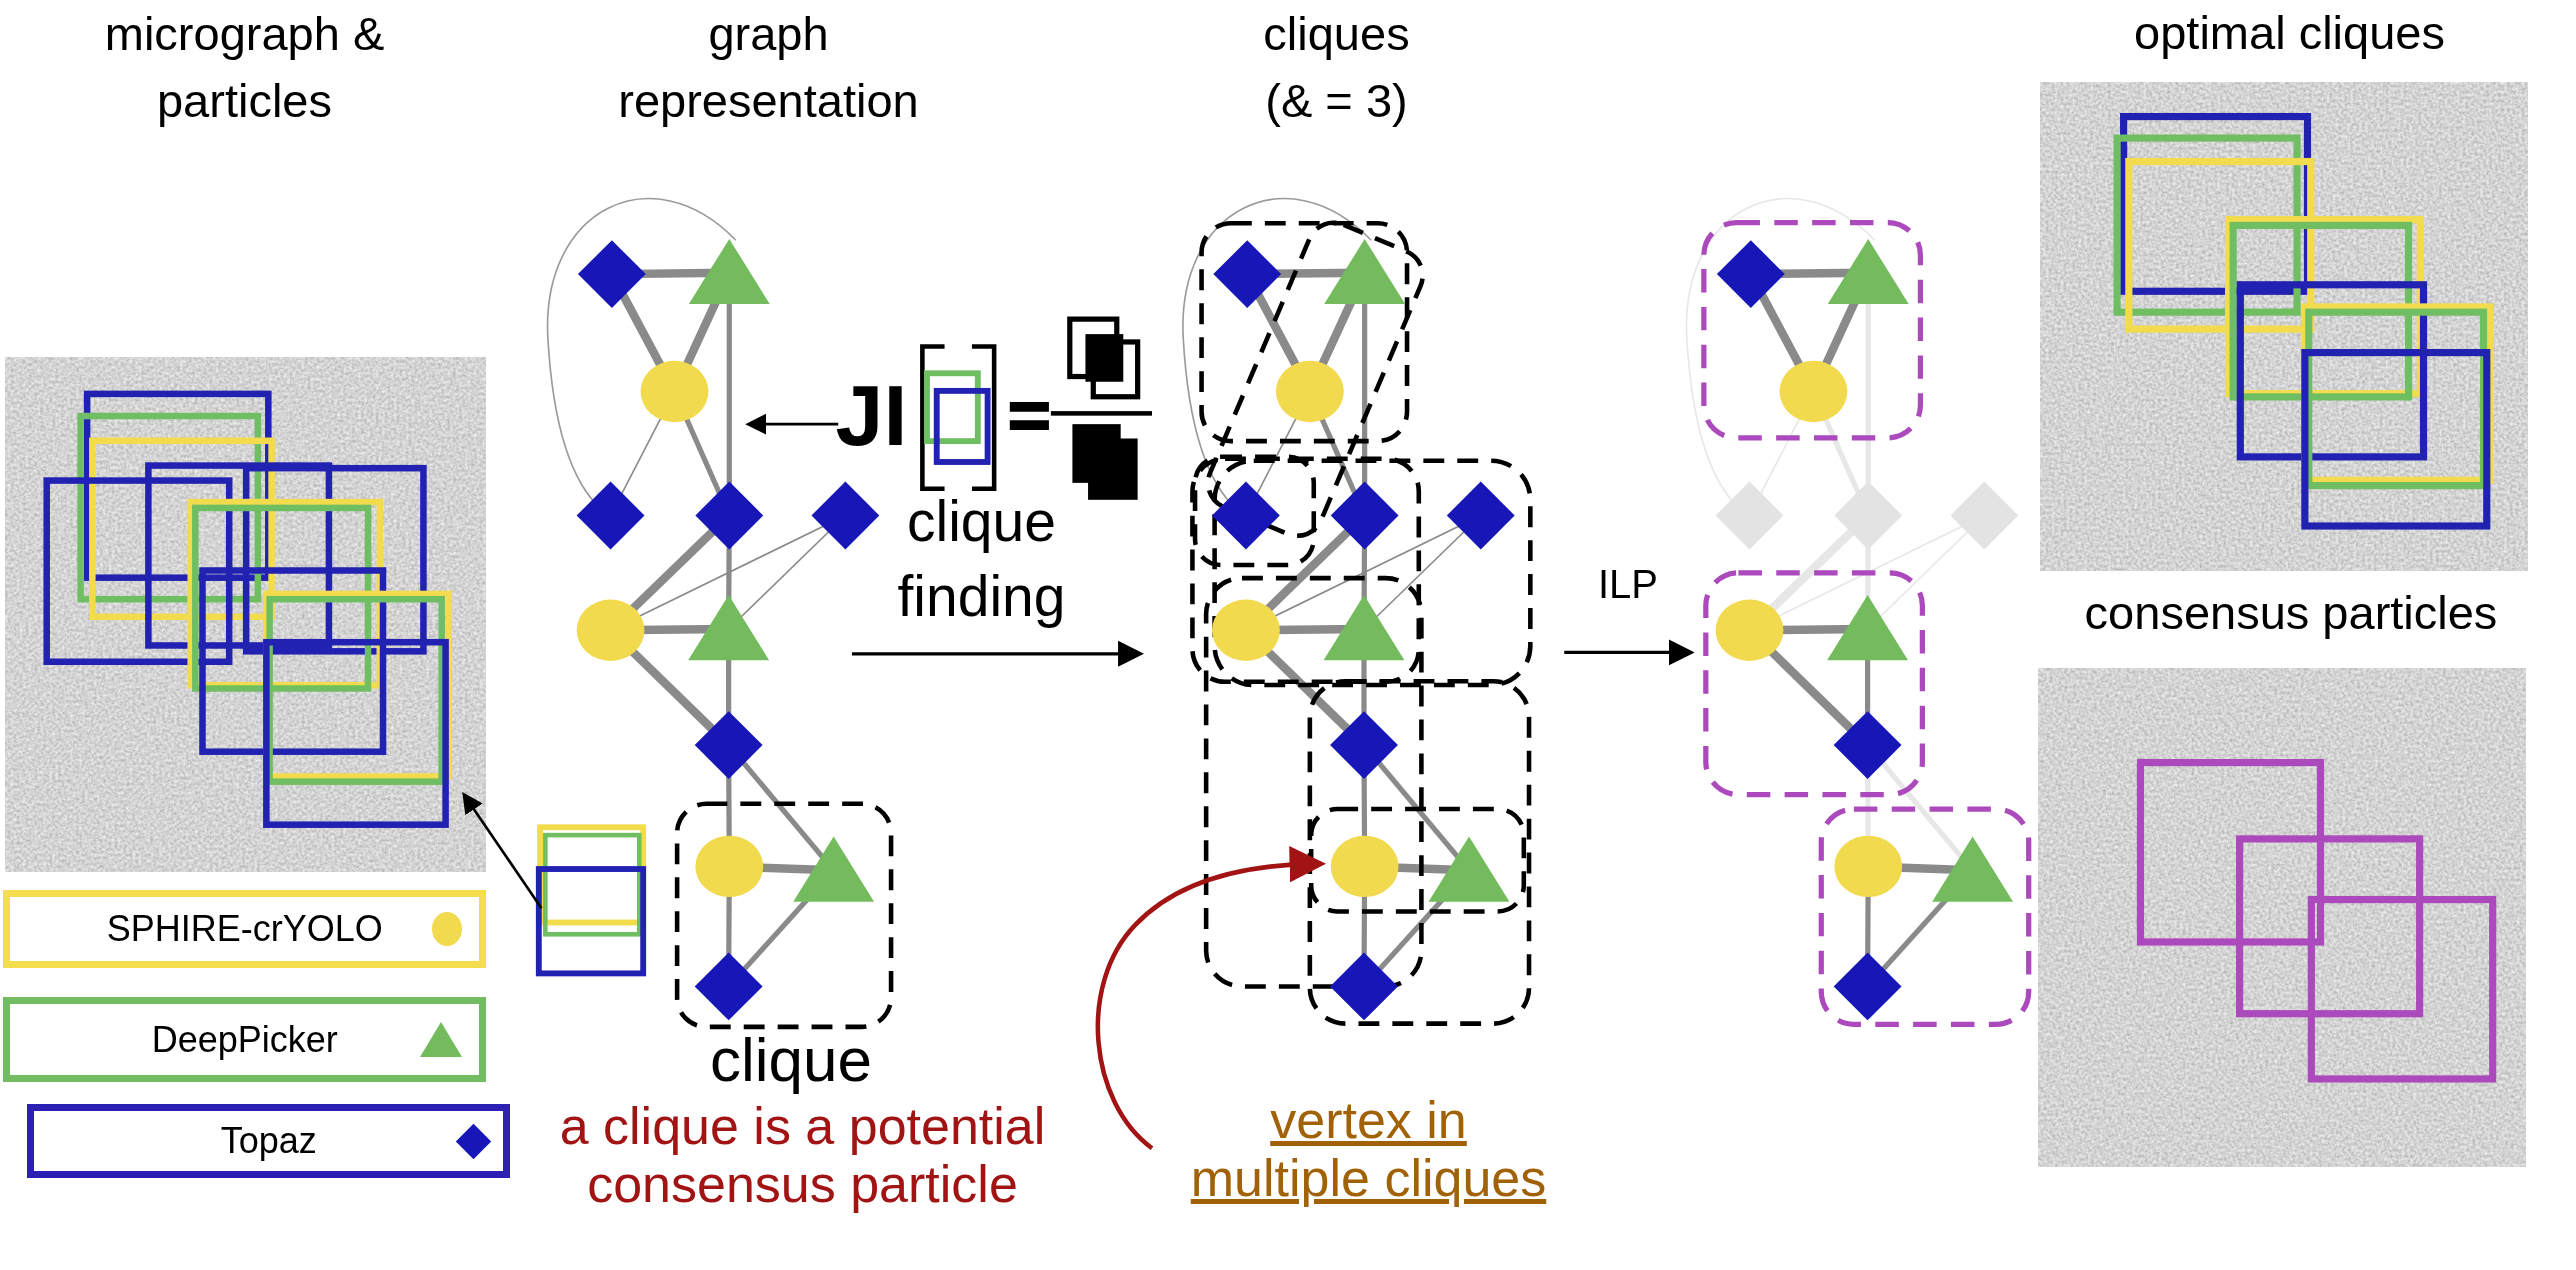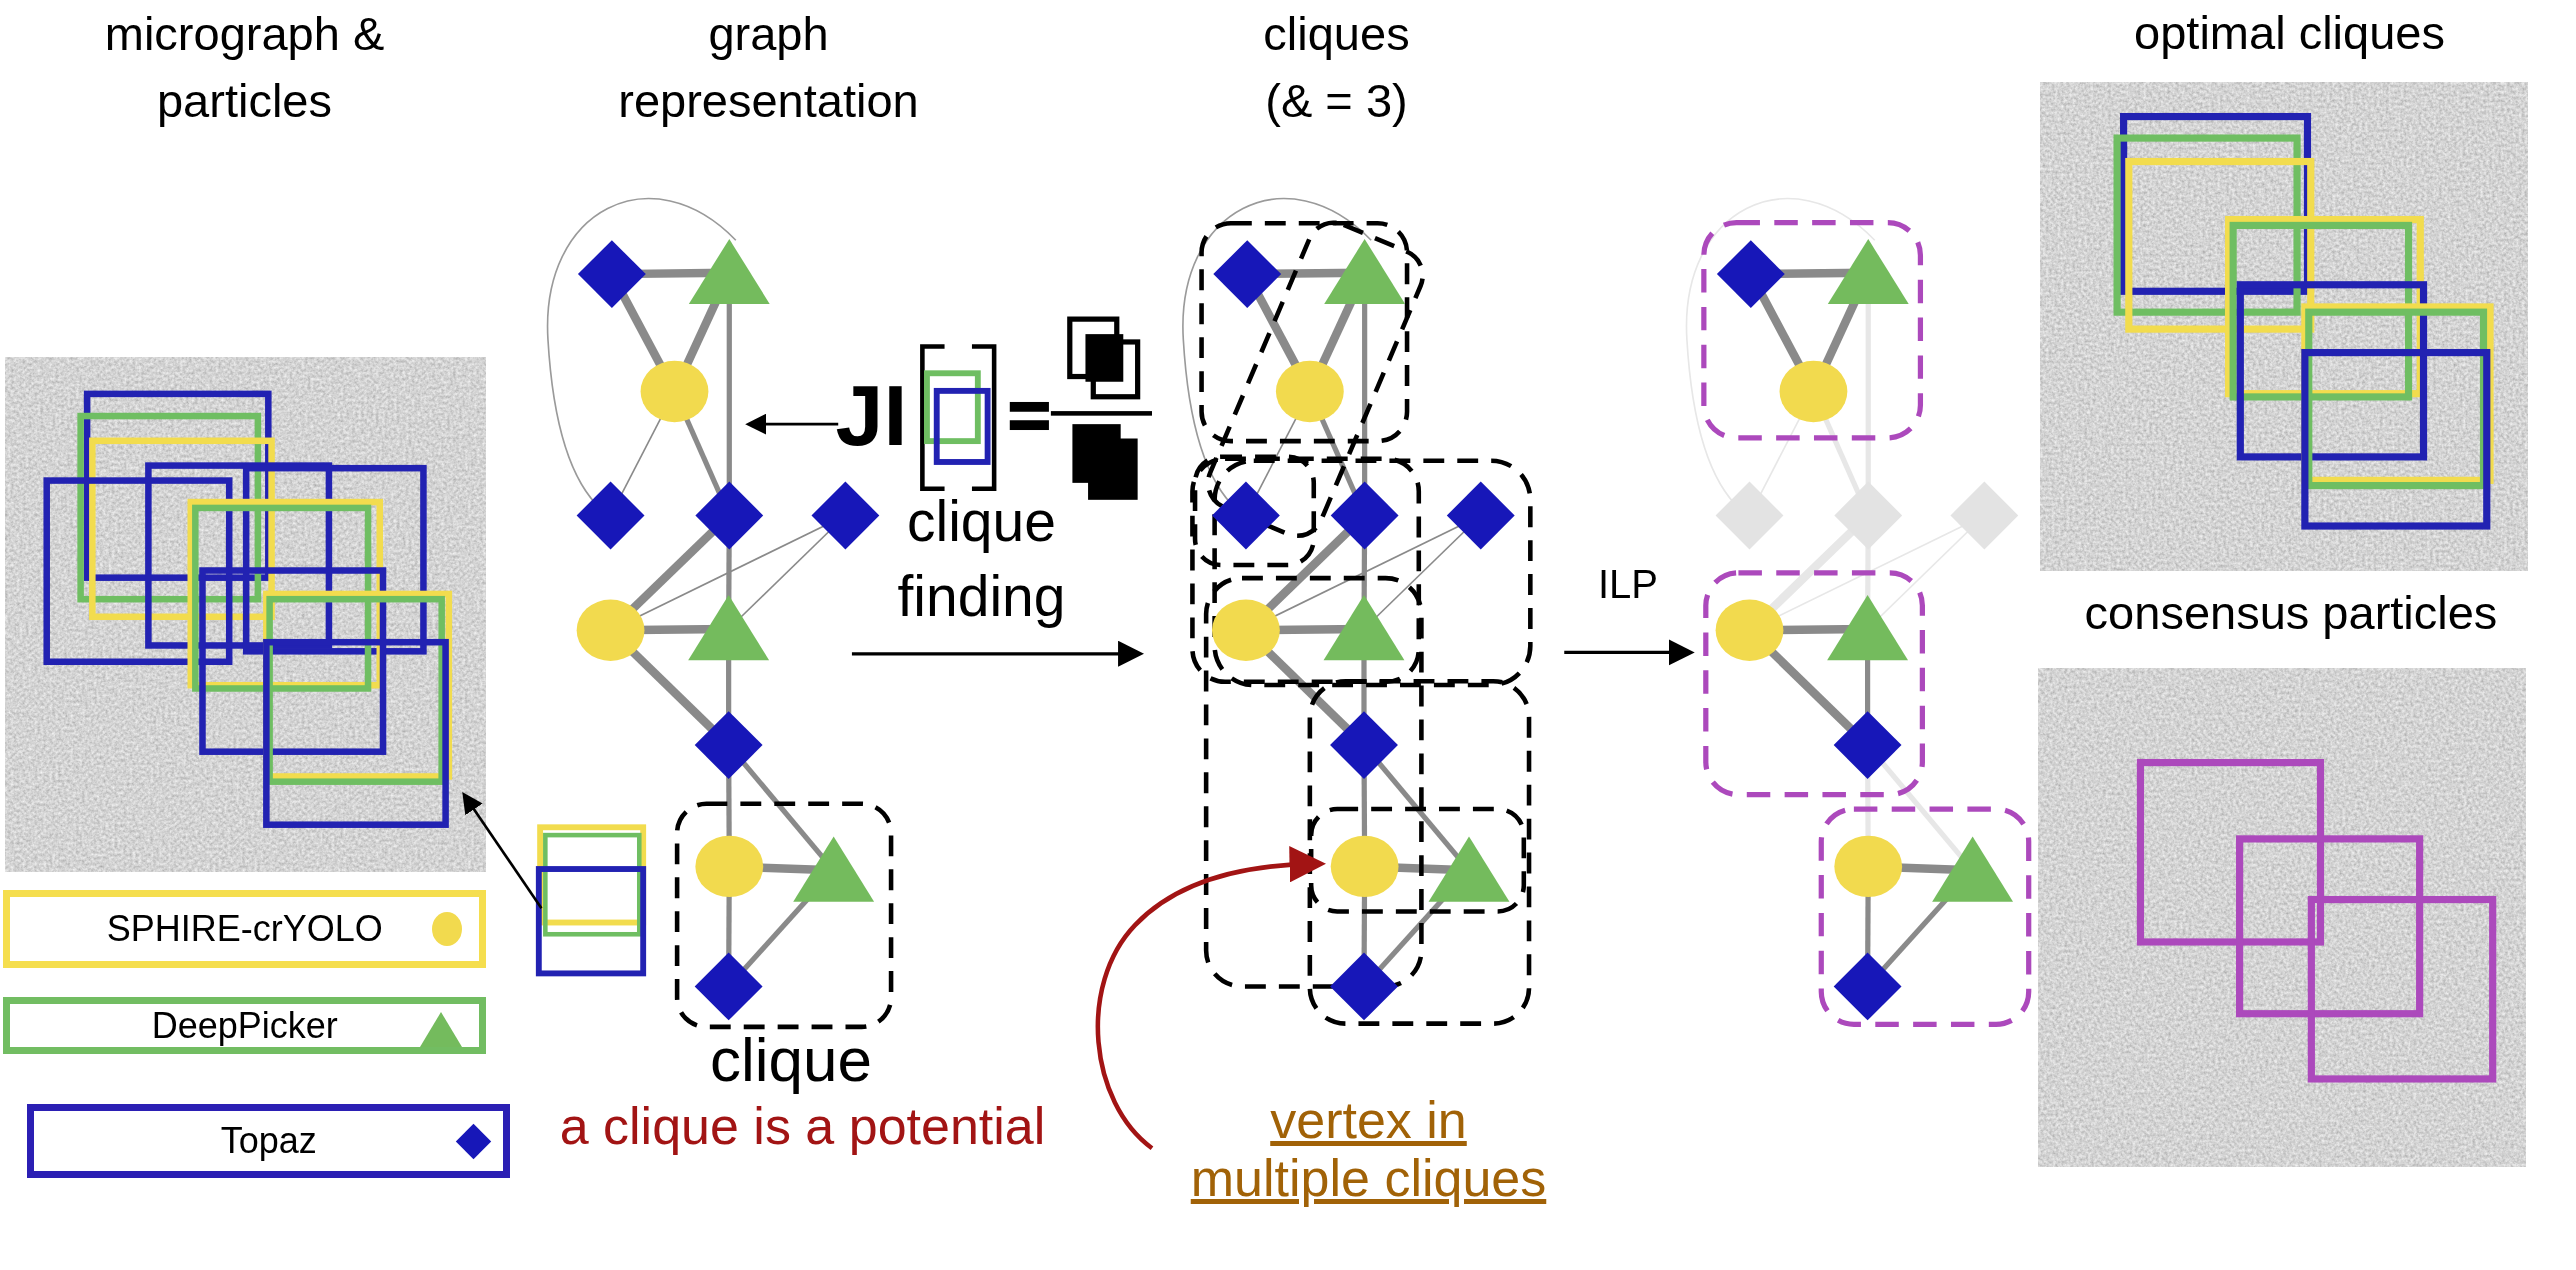--- a/index.html
+++ b/index.html
@@ -13,21 +13,21 @@
   #t5{left:2017px;top:580px;width:548px;}
   #cliquefinding{position:absolute;left:848px;top:484px;width:267px;font-size:57px;line-height:1.32;text-align:center;}
   #ilp{position:absolute;left:1566px;top:562px;width:124px;font-size:40px;text-align:center;}
   #cliquecap{position:absolute;left:667px;top:1024px;width:248px;font-size:62px;text-align:center;}
   .note{position:absolute;text-align:center;font-size:52px;line-height:1.12;}
   #note1{left:509px;top:1097px;width:587px;}
   #note2{left:1140px;top:1091px;width:457px;}
   .leg{position:absolute;left:3.3px;width:483px;display:flex;align-items:center;justify-content:center;
        background:#fff;box-sizing:border-box;border-style:solid;}
   #leg1{top:890px;height:78px;border-width:7.8px;}
-  #leg2{top:997px;height:57px;border-width:7.8px;align-items:flex-end;}
+  #leg2{top:997px;height:85px;border-width:7.8px;}
   #leg3{top:1104px;height:74px;border-width:7.8px;}
   .leg-label{font-size:36px;}
   .marker{position:absolute;right:17px;}
   .m-circle{width:30px;height:34px;border-radius:50%;}
   .m-triangle{width:0;height:0;border-left:21.5px solid transparent;border-right:21.5px solid transparent;border-bottom:35px solid #74BB5D;}
   .m-diamond{width:25px;height:25px;transform:rotate(45deg);}
   .mg{position:absolute;}
   #diagram{position:absolute;left:0;top:0;}
 </style>
 </head>
@@ -37,21 +37,21 @@
 
   <div class="title" id="t1"><span>micrograph &amp;</span><br><span>particles</span></div>
   <div class="title" id="t2"><span>graph</span><br><span>representation</span></div>
   <div class="title" id="t3"><span>cliques</span><br><span>(&amp; = 3)</span></div>
   <div class="title" id="t4">optimal cliques</div>
   <div class="title" id="t5">consensus particles</div>
 
   <div id="cliquefinding"><span>clique</span><br><span>finding</span></div>
   <div id="ilp">ILP</div>
   <div id="cliquecap">clique</div>
-  <div class="note" id="note1" style="color: rgb(162, 20, 20);"><span>a clique is a potential</span><br></div>
+  <div class="note" id="note1" style="color: rgb(162, 20, 20);"><span>a clique is a potential</span><br><span>consensus particle</span></div>
   <div class="note" id="note2" style="color: #a16207; text-decoration: underline;"><span>vertex in</span><br><span>multiple cliques</span></div>
 
   <div class="leg" id="leg1" style="border-color: rgb(245, 222, 78);">
     <span class="leg-label">SPHIRE-crYOLO</span>
     <span class="marker m-circle" style="background: rgb(242, 218, 78);"></span>
   </div>
   <div class="leg" id="leg2" style="border-color: rgb(114, 189, 98);">
     <span class="leg-label">DeepPicker</span>
     <span class="marker m-triangle" style="border-bottom-color: rgb(116, 187, 93);"></span>
   </div>

